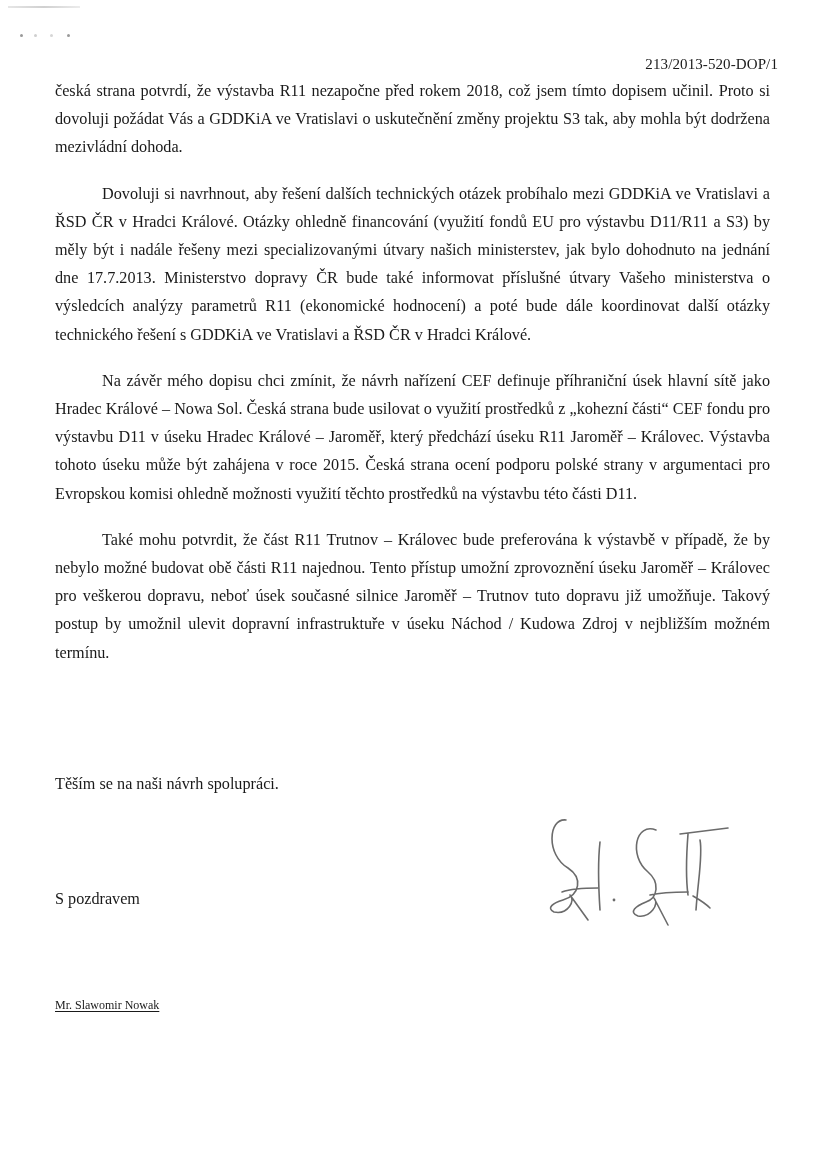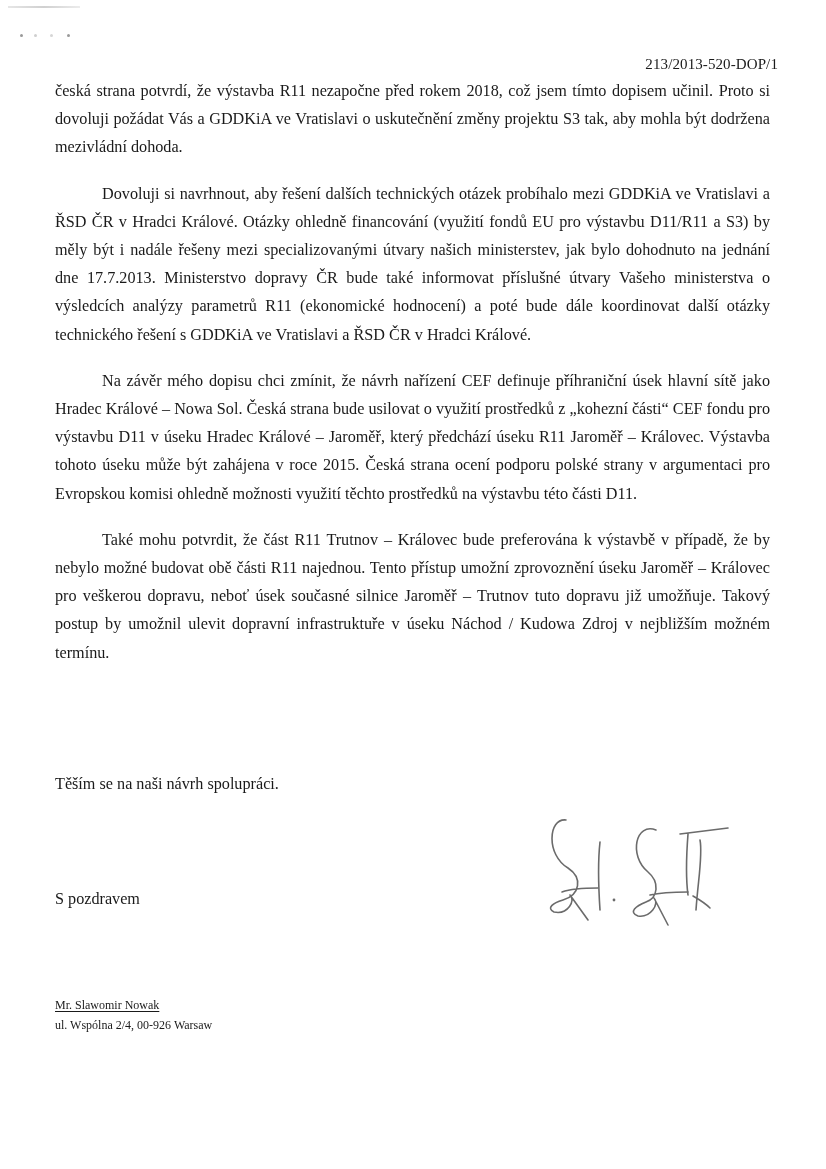--- a/index.html
+++ b/index.html
@@ -75,14 +75,13 @@
     <path d="M72 42 C70 60 70 80 72 110"></path>
     <circle cx="86" cy="100" r="1.4" fill="#6b6b6b" stroke="none"></circle>
 
     <path d="M128 30 C108 22 100 55 120 72 C132 82 130 98 118 102 C108 106 100 112 110 116 C122 118 132 104 126 98 M126 98 L140 125 M122 95 C135 92 150 92 160 92"></path>
     <path d="M152 34 L200 28 M160 34 C158 60 158 80 160 95 M172 40 C175 55 170 80 168 110 M165 96 C172 100 178 104 182 108"></path>
   </svg>
 </div>
 
 <div class="address">
   <div class="name">Mr. Slawomir Nowak</div>
-  <div>ul. Wspólna 2/4, 00-926 Warsaw</div>
 </div>
 
 </body></html>

